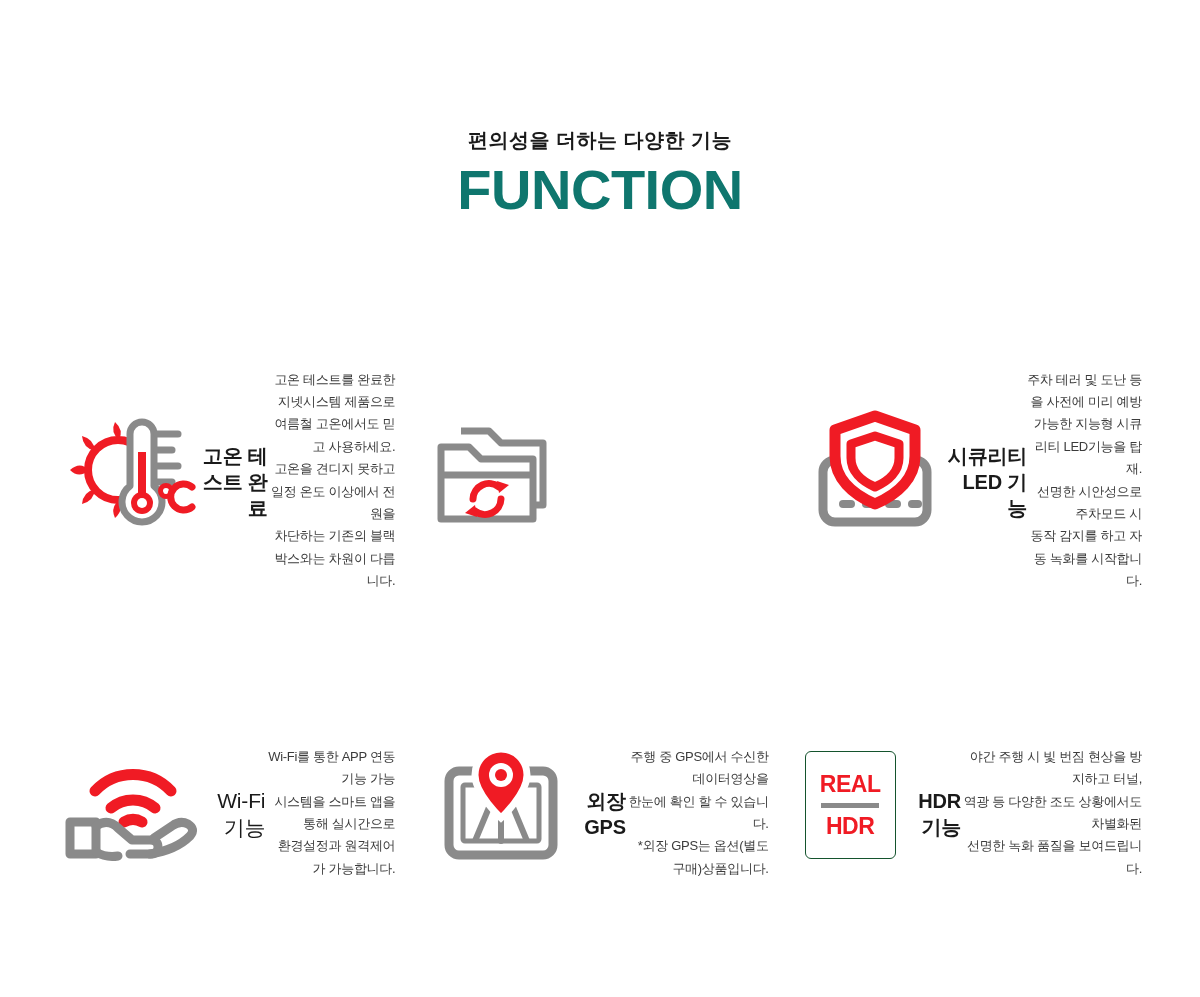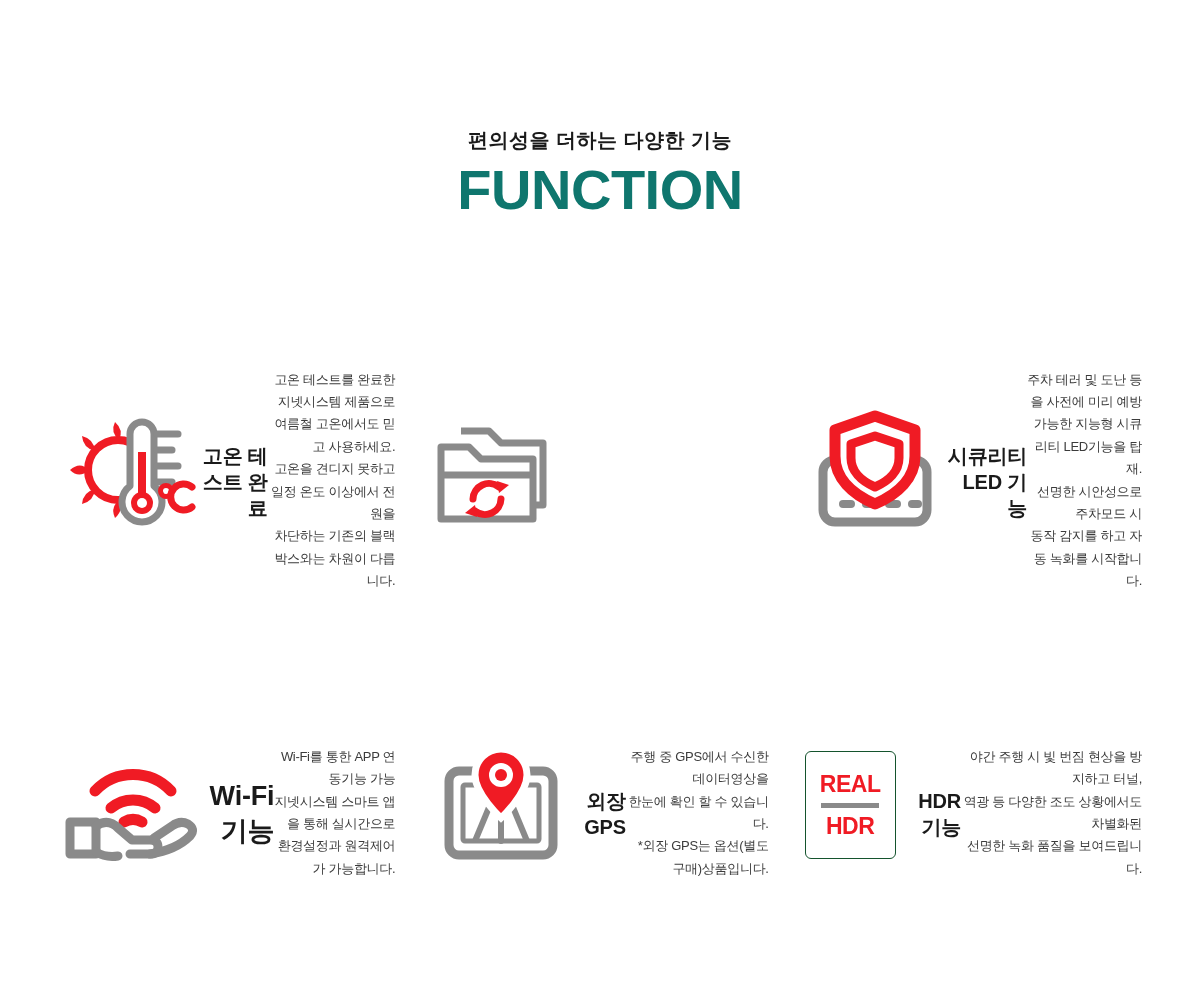--- a/index.html
+++ b/index.html
@@ -70,22 +70,22 @@
 
   .card-title {
     font-size: 20px;
     font-weight: bold;
     color: #1a1a1a;
     margin-top: 18px;
     letter-spacing: -0.2px;
     line-height: 1.3;
   }
   .card-title.light {
-    font-weight: bold;
-    font-size: 27px;
+    font-weight: normal;
+    font-size: 21px;
   }
 
   .card-desc {
     font-size: 13px;
     color: #3b3b3b;
     line-height: 1.72;
     margin-top: 16px;
     letter-spacing: -0.3px;
     white-space: pre-line;
   }
@@ -223,21 +223,21 @@
           <g fill="none" stroke="#8A8A8A" stroke-width="9" stroke-linejoin="round" stroke-linecap="round">
             <path d="M12 74 h26 v32 h-26 Z"></path>
             <path d="M38 78 q12 -8 22 2 l14 12 h18 q8 0 8 7 t-8 7 h-20"></path>
             <path d="M92 106 q26 -4 40 -18 q6 -7 -2 -12 q-8 -4 -16 2 l-18 12"></path>
             <path d="M38 104 q10 6 22 4"></path>
           </g>
         </svg>
       </div>
       <div class="card-title light">Wi-Fi 기능</div>
       <div class="card-desc">Wi-Fi를 통한 APP 연동기능 가능
-지넷시스템 스마트 앱을 통해 실시간으로
+시스템을 스마트 앱을 통해 실시간으로
 환경설정과 원격제어가 가능합니다.</div>
     </div>
 
     <div class="card">
       <div class="icon-wrap short">
         <svg width="140" height="125" viewBox="0 0 140 125" aria-hidden="true">
 
           <rect x="18" y="28" width="104" height="84" rx="10" fill="#ffffff" stroke="#8A8A8A" stroke-width="9"></rect>
           <rect x="32" y="42" width="76" height="56" rx="2" fill="#ffffff" stroke="#8A8A8A" stroke-width="5"></rect>
 

